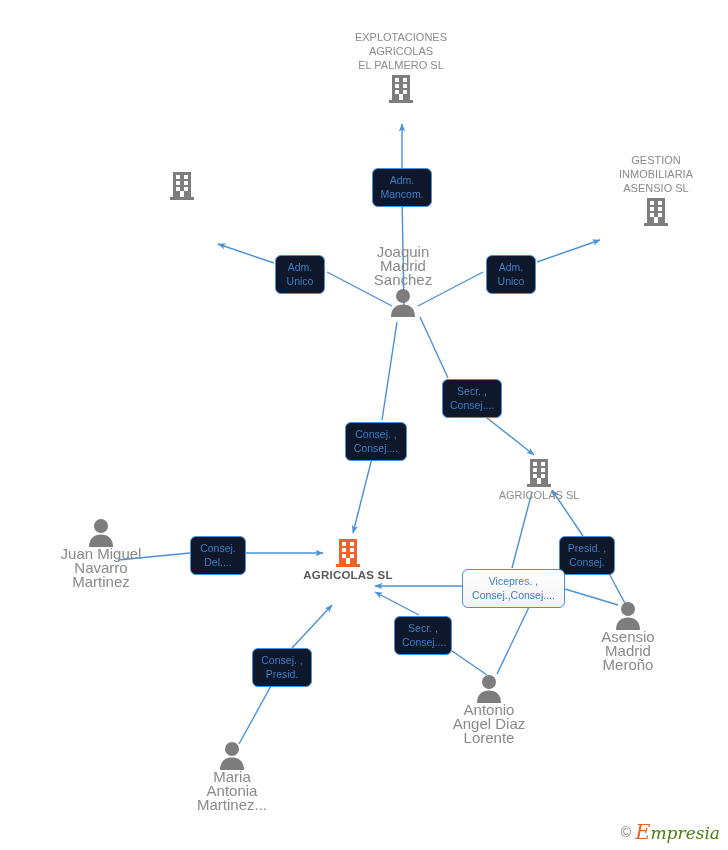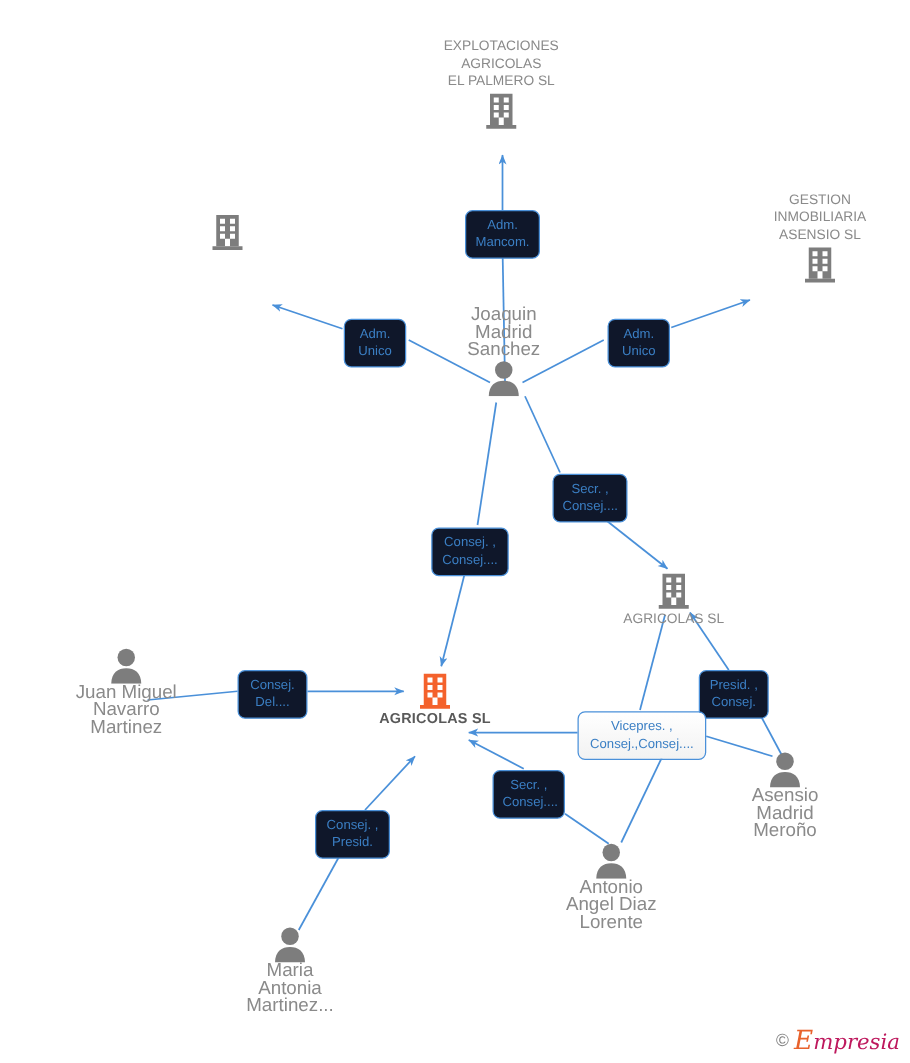--- a/index.html
+++ b/index.html
@@ -51,21 +51,21 @@
 
   
   #watermark{
     position:absolute;right:8px;bottom:6px;
     display:flex;align-items:center;gap:4px;
     user-select:none;
   }
   #watermark .cmark{color:#7d7d7d;font-size:14px;}
   #watermark .brand{font-family:"DejaVu Serif", serif;font-style:italic;font-size:17px;}
   #watermark .brand .e{color:#e8622c;font-size:21px;}
-  #watermark .brand .rest{color:#be185d;font-style:italic;}
+  #watermark .brand .rest{color:#4d7c0f;font-style:italic;}
 </style>
 </head>
 <body>
 
 <div id="stage">
 
   <svg id="edges" viewBox="0 0 728 850">
     <defs>
       <marker id="arrow" markerWidth="9" markerHeight="9" refX="7.6" refY="3.2" orient="auto" markerUnits="userSpaceOnUse">
         <path d="M0,0 L8,3.2 L0,6.4 L2.2,3.2 z" fill="#4a90d9"></path>

